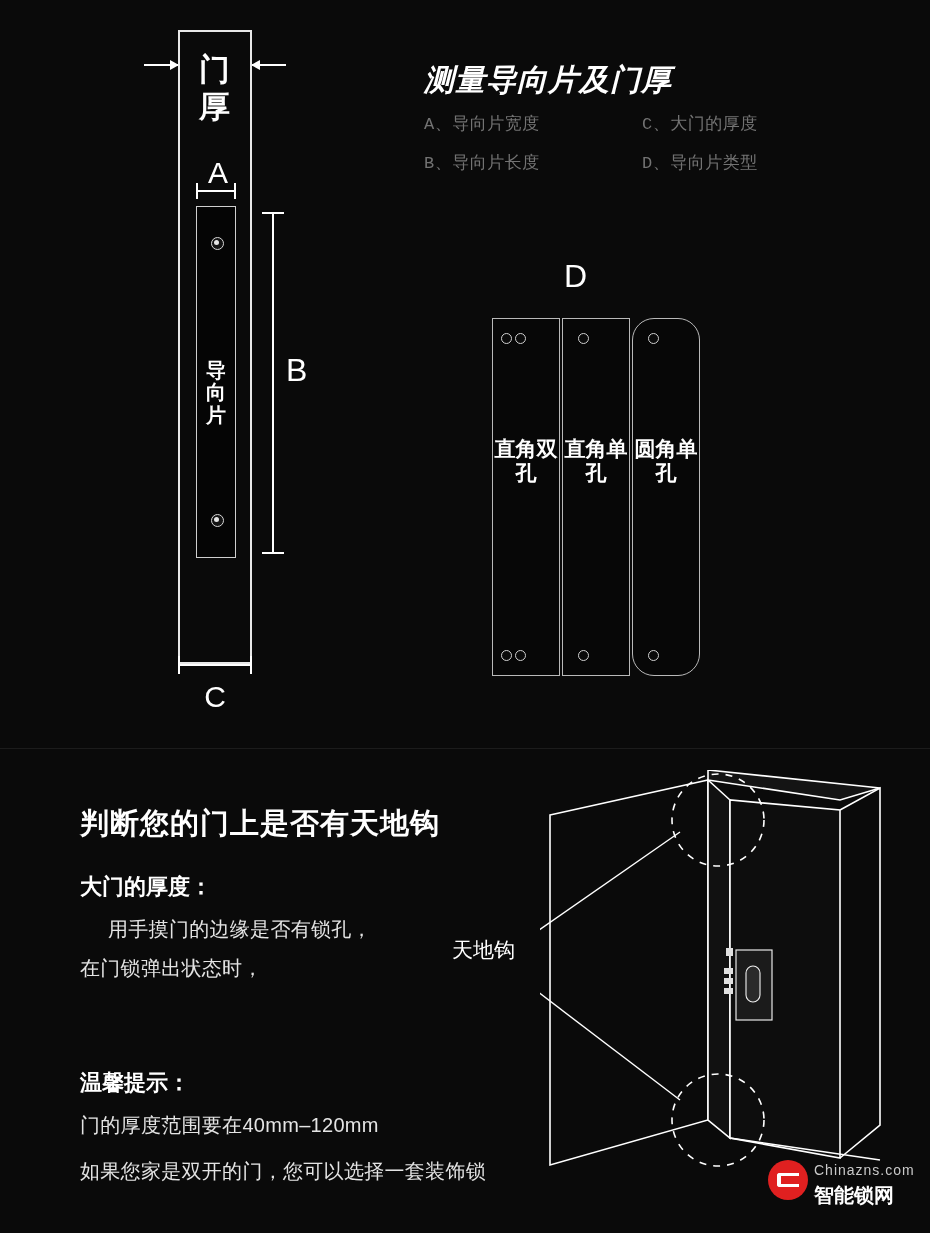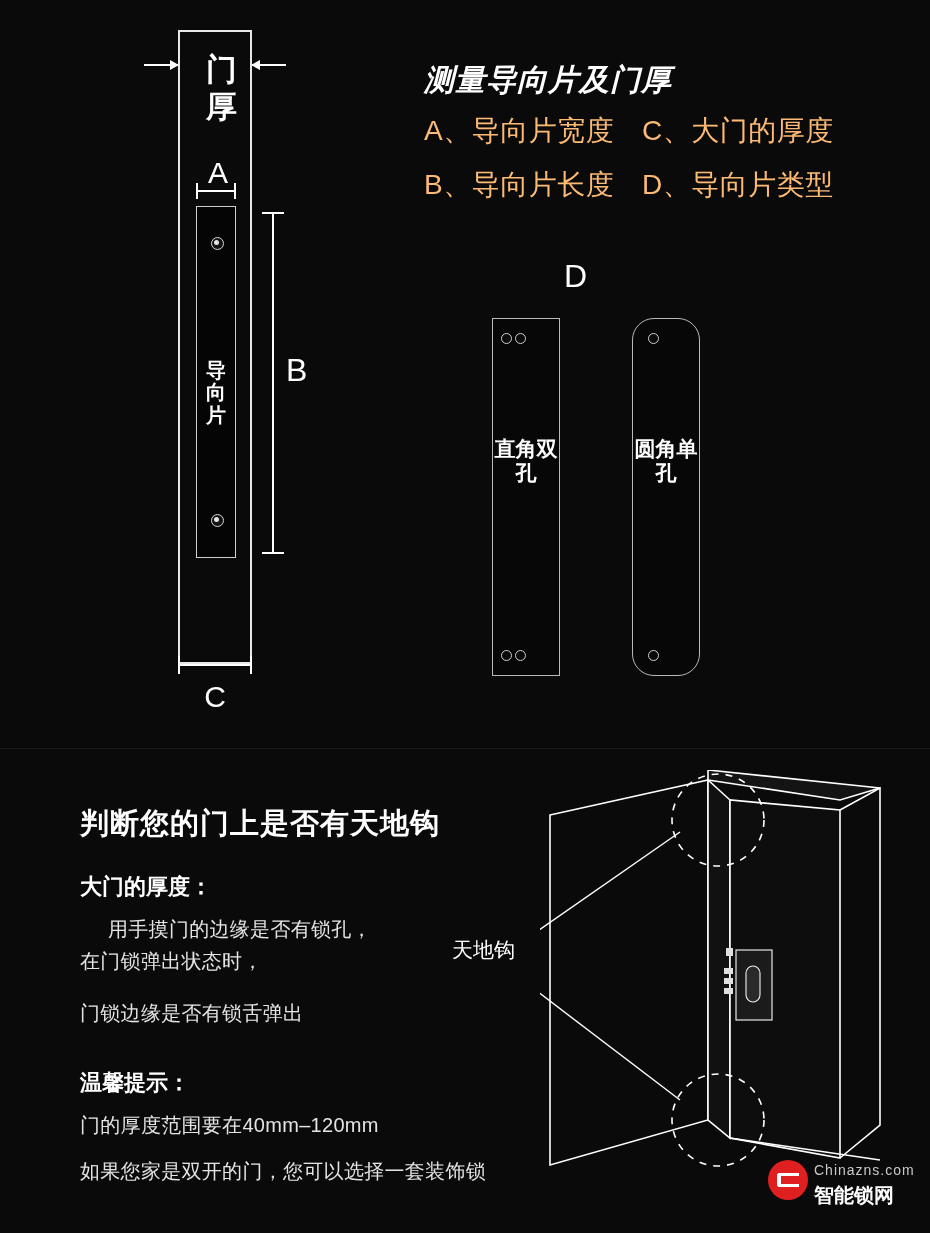--- a/index.html
+++ b/index.html
@@ -43,21 +43,21 @@
   .door-label {
     position: absolute;
     left: 192px;
     top: 52px;
     width: 46px;
     font-size: 31px;
     font-weight: 700;
     line-height: 1.18;
     letter-spacing: 1px;
     color: #fff;
-    text-align: right;
+    text-align: center;
   }
   .arrow-left, .arrow-right {
     position: absolute;
     top: 64px;
     height: 2px;
     background: #fff;
   }
   .arrow-left { left: 144px; width: 34px; }
   .arrow-right { left: 252px; width: 34px; }
   .arrow-left::after {
@@ -217,23 +217,24 @@
     position: absolute;
     left: 424px;
     top: 112px;
     width: 460px;
   }
   .legend-row {
     display: flex;
     margin-bottom: 16px;
   }
   .legend-item {
-    font-size: 28px;
-    color: #fdba74;
+    font-size: 17px;
+    color: #737373;
     letter-spacing: 0.5px;
+    font-family: Liberation Mono, monospace;
   }
   .legend-item.first { width: 218px; }
 
   
   .label-d {
     position: absolute;
     left: 564px;
     top: 258px;
     font-size: 32px;
     color: #fff;
@@ -315,21 +316,21 @@
   .sub-heading.m2 { top: 308px; }
   .body-line {
     position: absolute;
     left: 80px;
     font-size: 20px;
     color: #e4e4e4;
     letter-spacing: 0.3px;
     white-space: nowrap;
   }
   .l1 { top: 156px; margin-left: 28px; }
-  .l2 { top: 188px; text-align: right; }
+  .l2 { top: 195px; text-align: right; }
   .l3 { top: 240px; }
   .l4 { top: 352px; }
   .l5 { top: 398px; }
 
   
   .door-illu {
     position: absolute;
     left: 540px;
     top: 10px;
     width: 380px;
@@ -430,40 +431,44 @@
     <div class="plates">
 
       <div class="plate p1">
         <span class="hole" style="left:8px; top:14px;"></span>
         <span class="hole" style="left:22px; top:14px;"></span>
         <span class="hole" style="left:8px; bottom:14px;"></span>
         <span class="hole" style="left:22px; bottom:14px;"></span>
         <span class="plate-text">直角双孔</span>
       </div>
 
+      <div class="plate p2">
+        <span class="hole" style="left:15px; top:14px;"></span>
+        <span class="hole" style="left:15px; bottom:14px;"></span>
+        <span class="plate-text">直角单孔</span>
+      </div>
 
       <div class="plate p3">
         <span class="hole" style="left:15px; top:14px;"></span>
         <span class="hole" style="left:15px; bottom:14px;"></span>
         <span class="plate-text">圆角单孔</span>
       </div>
 
     </div>
   </div>
 
   <div class="divider"></div>
 
   <div class="section-bottom">
 
     <div class="bottom-heading">判断您的门上是否有天地钩</div>
 
     <div class="sub-heading m1">大门的厚度：</div>
     <div class="body-line l1">用手摸门的边缘是否有锁孔，</div>
     <div class="body-line l2">在门锁弹出状态时，</div>
-    <div class="body-line l3">门锁边缘是否有锁舌弹出</div>
 
     <div class="sub-heading m2">温馨提示：</div>
     <div class="body-line l4">门的厚度范围要在40mm–120mm</div>
     <div class="body-line l5">如果您家是双开的门，您可以选择一套装饰锁</div>
 
     <div class="hook-label">天地钩</div>
 
     <div class="door-illu">
       <svg width="380" height="420" viewBox="0 0 380 420">
 

